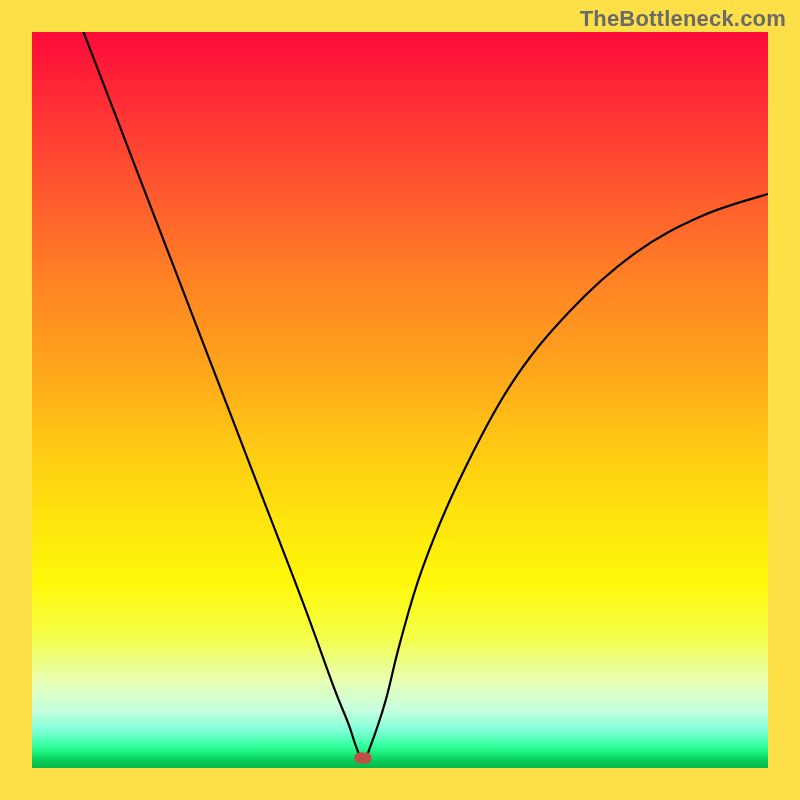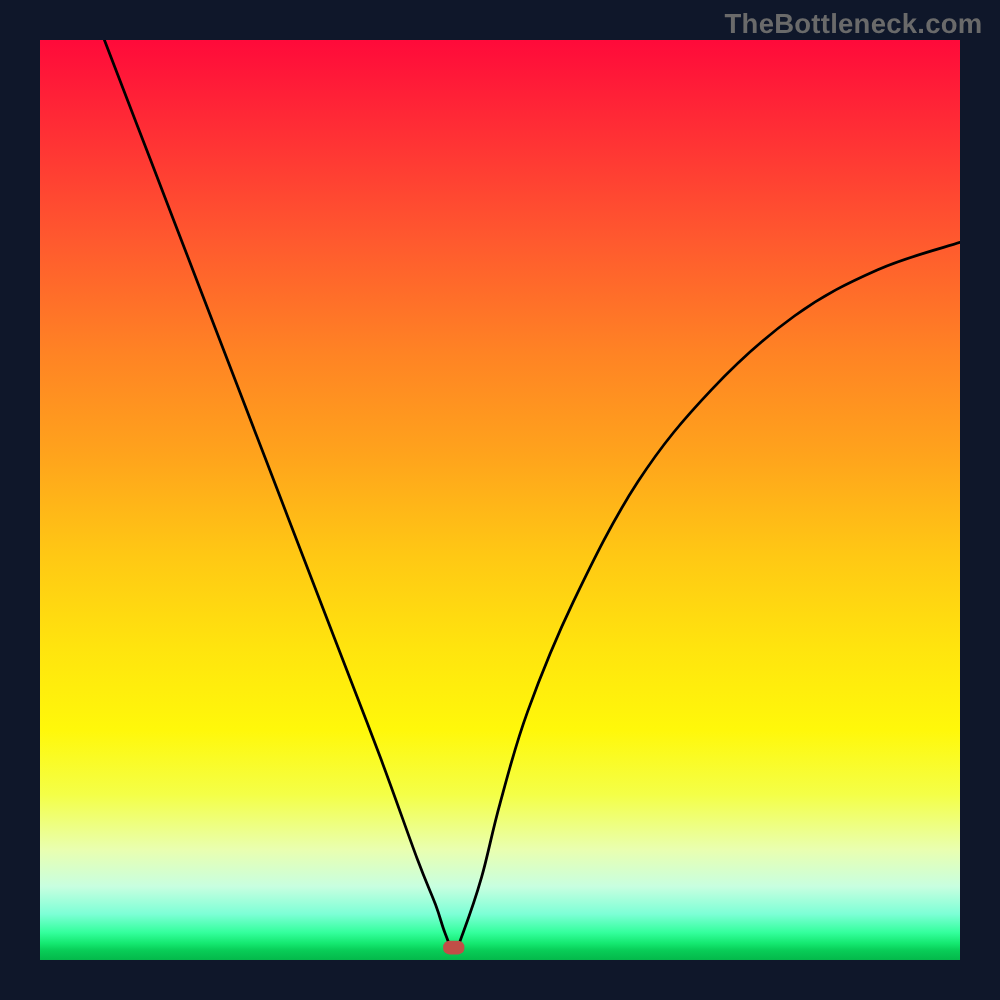--- a/index.html
+++ b/index.html
@@ -1,20 +1,20 @@
 <!DOCTYPE html>
 <html><head>
 <meta charset="utf-8">
 <style>
   * { margin: 0; padding: 0; box-sizing: border-box; }
   html, body { width: 800px; height: 800px; overflow: hidden; background: #000; }
   .frame {
     width: 800px;
     height: 800px;
-    background: #0f172a;
+    background: #fde047;
     position: relative;
   }
   .watermark {
     position: absolute;
     top: 6px;
     right: 14px;
     font-family: Arial, Helvetica, sans-serif;
     font-size: 22px;
     font-weight: 600;
     color: #6a6a6a;

